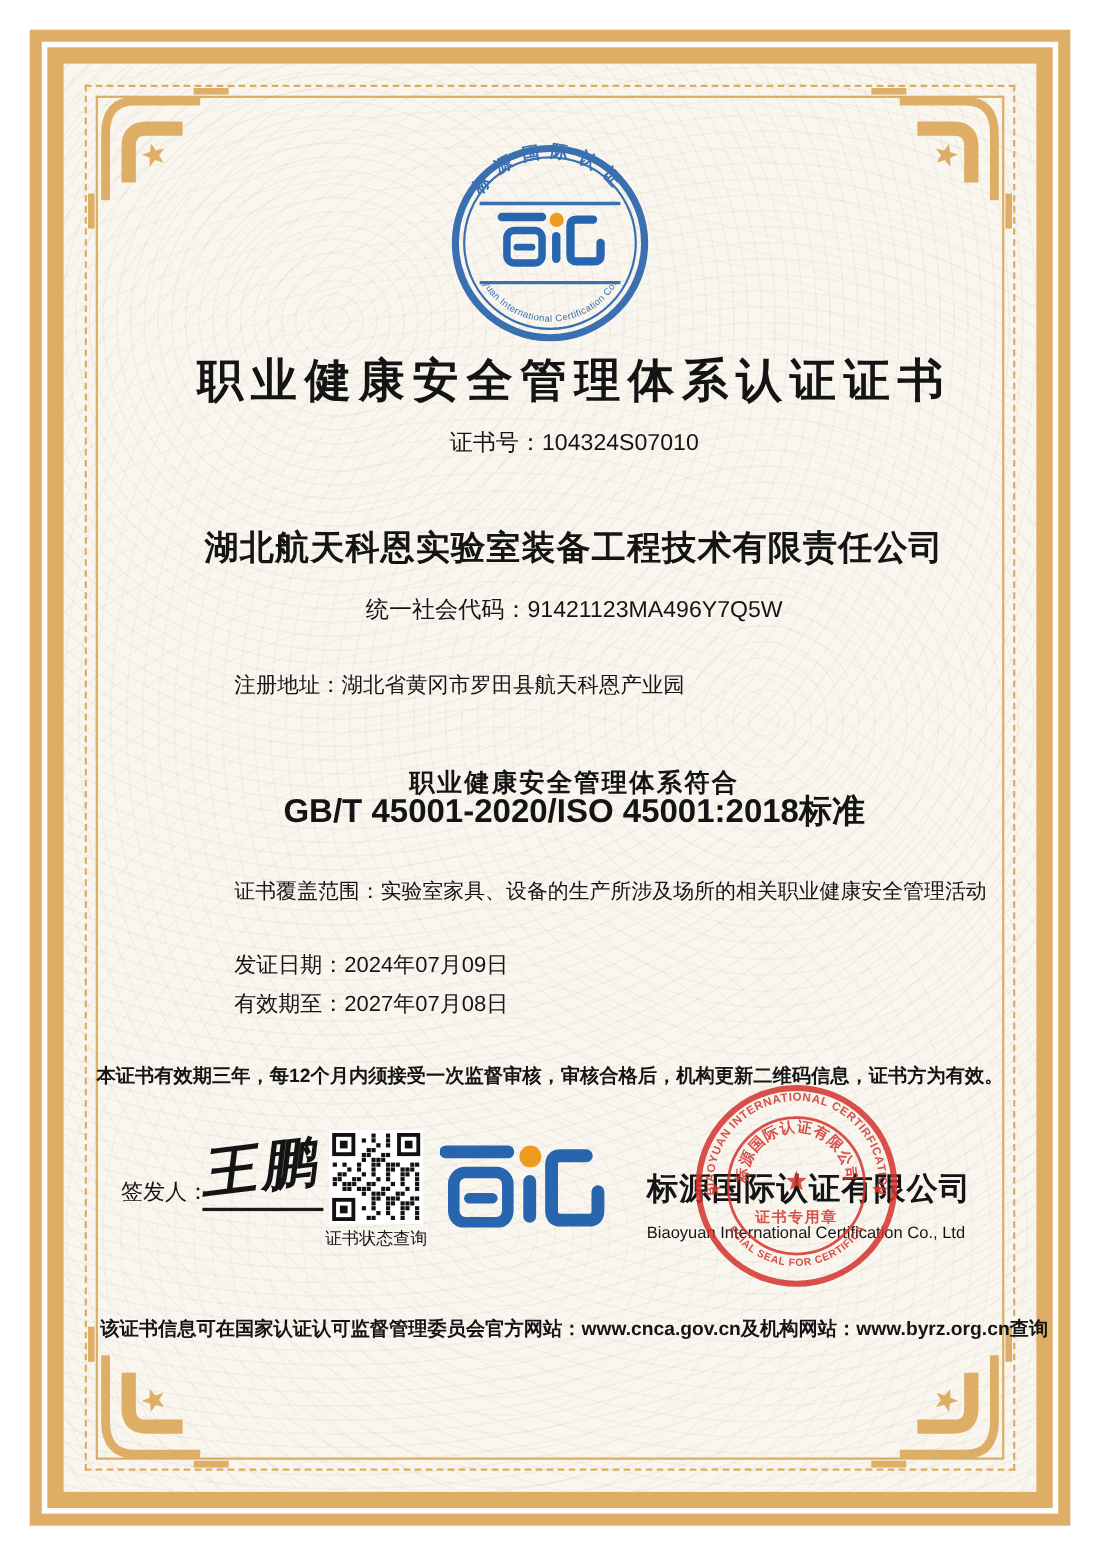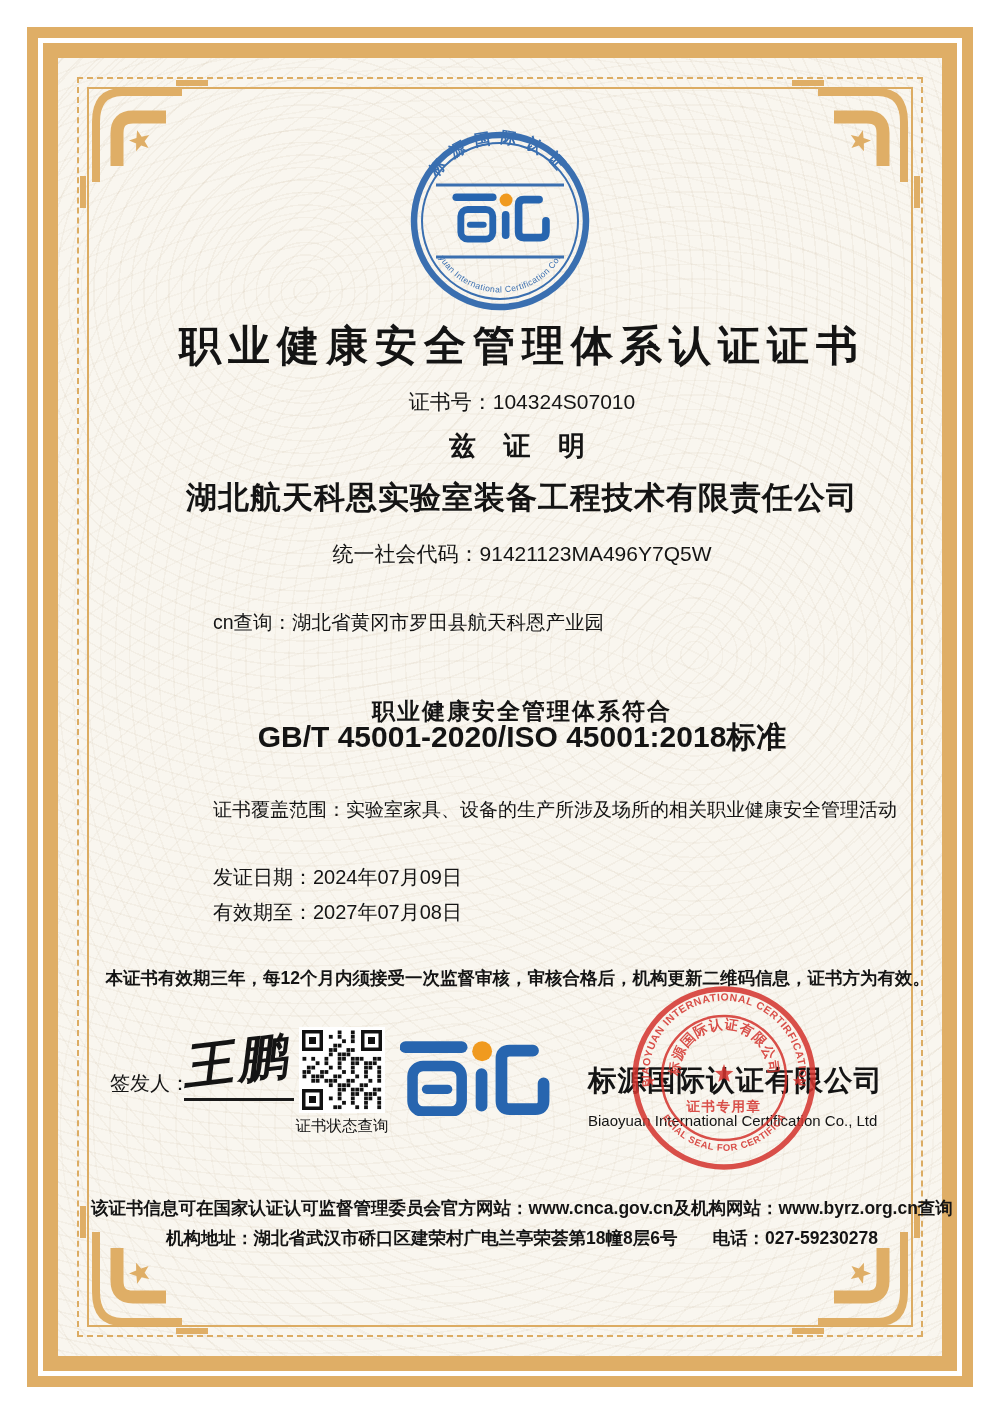--- a/index.html
+++ b/index.html
@@ -41,21 +41,21 @@
   .line-left{left:213px;font-size:19.5px;font-weight:500;}
   .regaddr{top:577px;}
   .auditaddr{top:609px;}
 
   .system{top:679px;font-size:23px;font-weight:600;letter-spacing:2px;margin-top:17px;}
   .standard{top:717px;font-size:30px;font-weight:800;}
   .scope{top:797px;font-size:19px;}
   .issue{top:864px;font-size:20px;}
   .expiry{top:899px;font-size:20px;}
 
-  .note{top:966px;left:70px;right:70px;text-align:right;font-size:17.5px;font-weight:600;}
+  .note{top:966px;left:70px;right:70px;text-align:center;font-size:17.5px;font-weight:600;}
 
   .issuer-label{left:110px;top:1070px;font-size:20px;font-weight:500;}
   .signature{left:182px;top:1028px;font-size:50px;font-weight:600;font-family:"DejaVu Serif",serif;font-style:italic;transform:rotate(-7deg);letter-spacing:4px;}
   .sig-line{left:184px;top:1098px;width:110px;height:2.5px;background:#1a1a1a;}
 
   .qr-block{left:299px;top:1027px;width:86px;}
   .qr-caption{left:283px;top:1116px;width:118px;text-align:center;font-size:15.5px;font-weight:500;}
 
   .bic-logo{left:400px;top:1036px;width:150px;height:80px;}
 
@@ -142,25 +142,24 @@
     <text font-size="8.6" fill="#3A6FB0" letter-spacing="0.4">
       <textPath href="#bBot" startOffset="50%" text-anchor="middle">Biaoyuan International Certification Co., Ltd</textPath>
     </text>
     <path d="M31,59 H159" stroke="#3A6FB0" stroke-width="3"></path>
     <path d="M31,131 H159" stroke="#3A6FB0" stroke-width="3"></path>
     <use href="#bic-mark" transform="translate(49,66) scale(0.76)"></use>
   </svg>
 
   <div class="abs centered title">职业健康安全管理体系认证证书</div>
   <div class="abs centered certno"><span>证书号：</span><span>104324S07010</span></div>
-  <div class="abs centered hereby">兹 证 明</div>
 
   <div class="abs centered company">湖北航天科恩实验室装备工程技术有限责任公司</div>
   <div class="abs centered uscc"><span>统一社会代码：</span><span>91421123MA496Y7Q5W</span></div>
-  <div class="abs line-left auditaddr"><span>cn查询：</span><span>湖北省黄冈市罗田县航天科恩产业园</span></div>
+  <div class="abs line-left auditaddr"><span>注册地址：</span><span>湖北省黄冈市罗田县航天科恩产业园</span></div>
 
   <div class="abs centered system">职业健康安全管理体系符合</div>
   <div class="abs centered standard">GB/T 45001-2020/ISO 45001:2018标准</div>
   <div class="abs line-left scope"><span>证书覆盖范围：</span><span>实验室家具、设备的生产所涉及场所的相关职业健康安全管理活动</span></div>
 
   <div class="abs line-left issue"><span>发证日期：</span><span>2024年07月09日</span></div>
   <div class="abs line-left expiry"><span>有效期至：</span><span>2027年07月08日</span></div>
 
   <div class="abs note">本证书有效期三年，每12个月内须接受一次监督审核，审核合格后，机构更新二维码信息，证书方为有效。</div>
 
@@ -317,15 +316,14 @@
     <text font-size="13.5" font-weight="bold" fill="#D4342E" letter-spacing="1">
       <textPath href="#sInner" startOffset="50%" text-anchor="middle">标源国际认证有限公司</textPath>
     </text>
     <use href="#star5" transform="translate(96,92) scale(0.9)" fill="#D4342E"></use>
     <text x="96" y="129" font-size="13.5" font-weight="bold" fill="#D4342E" letter-spacing="1.5" text-anchor="middle">证书专用章</text>
     <use href="#star5" transform="translate(22,99) scale(0.5)" fill="#D4342E"></use>
     <use href="#star5" transform="translate(170,99) scale(0.5)" fill="#D4342E"></use>
   </svg>
 
   <div class="abs centered footer1">该证书信息可在国家认证认可监督管理委员会官方网站：www.cnca.gov.cn及机构网站：www.byrz.org.cn查询</div>
-  <div class="abs centered footer2">机构地址：湖北省武汉市硚口区建荣村广电兰亭荣荟第18幢8层6号　　电话：027-59230278</div>
 
 </div>
 
 </body></html>

